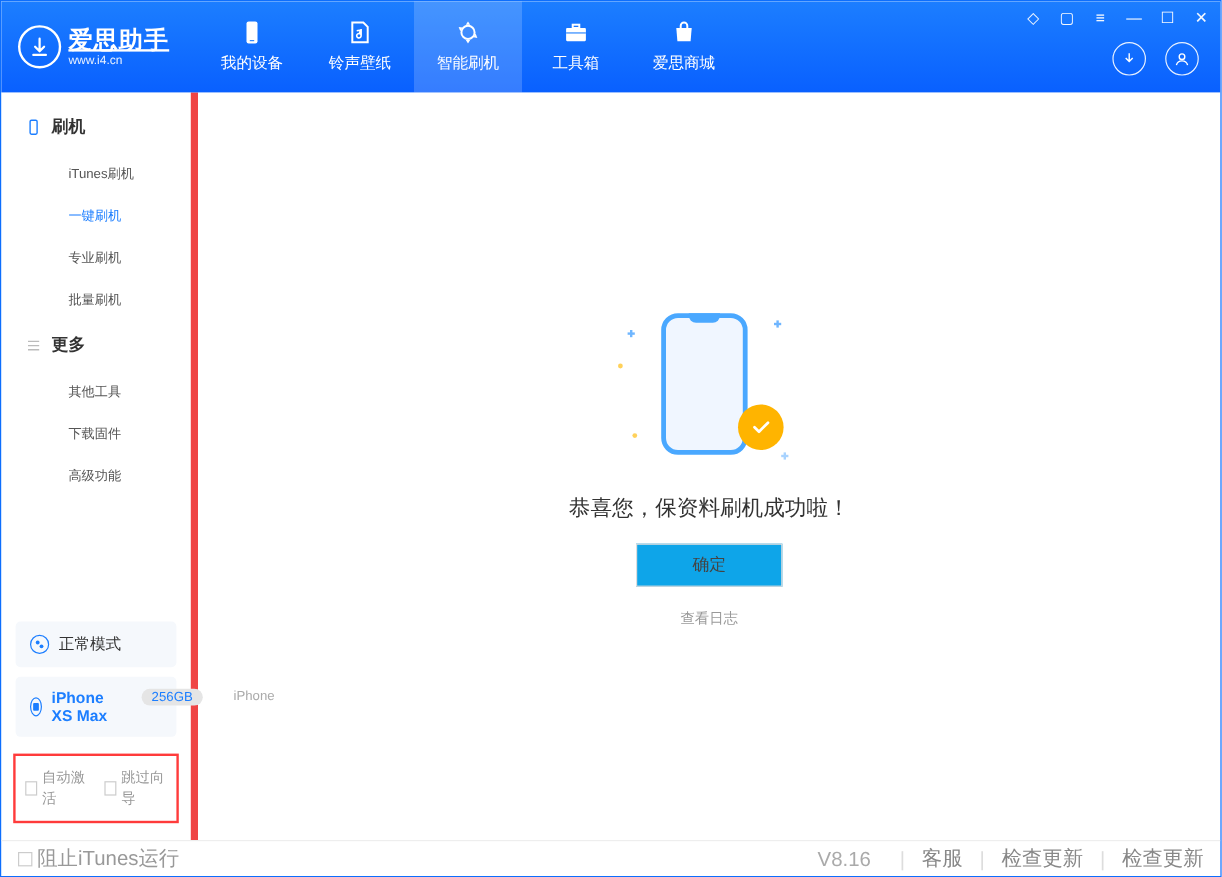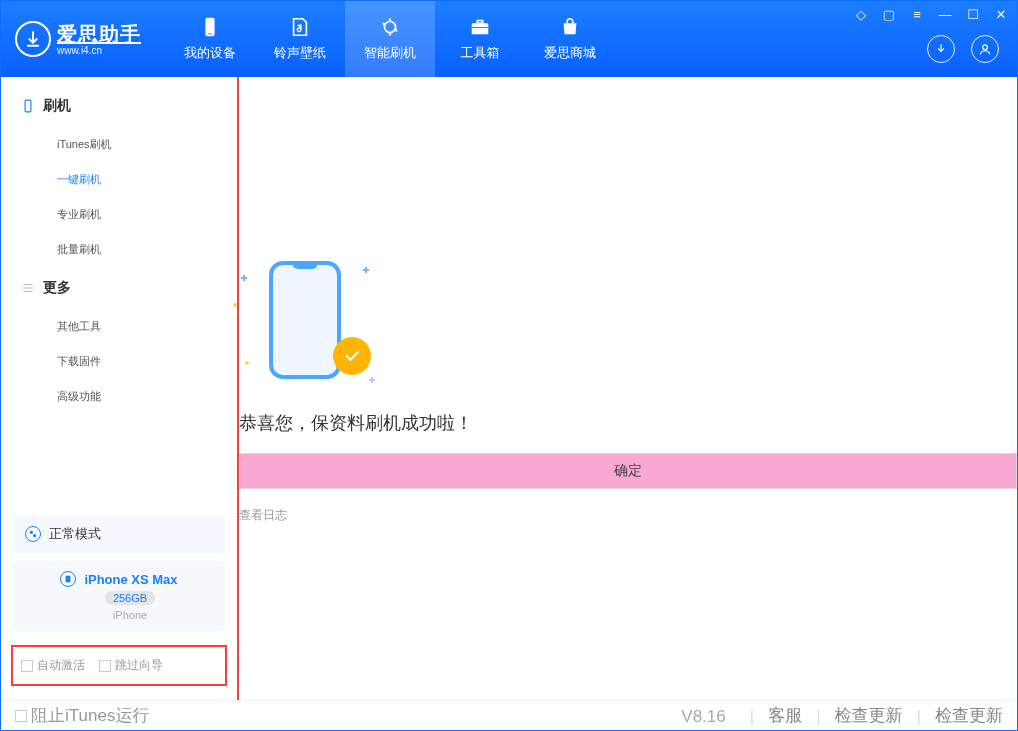--- a/index.html
+++ b/index.html
@@ -19,58 +19,58 @@
 .tab-icon { width: 22px; height: 22px; }
 
 .win-controls { position: absolute; top: 6px; right: 8px; display: flex; gap: 12px; font-size: 13px; opacity: .95; }
 .win-controls span { cursor: pointer; width: 16px; text-align: center; }
 
 .account-icons { position: absolute; right: 18px; bottom: 14px; display: flex; gap: 16px; }
 .round-icon { width: 28px; height: 28px; border: 1.5px solid rgba(255,255,255,.9); border-radius: 50%; display: flex; align-items: center; justify-content: center; cursor: pointer; }
 .round-icon svg { width: 14px; height: 14px; stroke: #fff; fill: none; stroke-width: 2; }
 
 .body-area { display: flex; height: calc(100% - 76px - 30px); }
-.sidebar { width: 238px; border-right: 2px solid #ef4444; display: flex; flex-direction: column; }
+.sidebar { width: 164px; border-right: 6px solid #ef4444; display: flex; flex-direction: column; }
 .side-section { padding: 8px 0; }
 .side-header { display: flex; align-items: center; gap: 8px; padding: 12px 20px; font-size: 14px; color: #333; font-weight: bold; }
 .side-header .hicon { width: 14px; height: 14px; }
 .side-item { padding: 10px 20px 10px 56px; font-size: 11px; color: #555; cursor: pointer; }
 .side-item.active { color: #1c7eff; }
 .side-spacer { flex: 1; }
 
 .device-cards { padding: 0 12px; }
 .card { background: #f5f8fc; border-radius: 4px; padding: 10px 12px; margin-bottom: 8px; display: flex; align-items: center; gap: 8px; font-size: 13px; color: #333; }
 .card .cicon { width: 16px; height: 16px; border: 1.5px solid #1c7eff; border-radius: 50%; display: flex; align-items: center; justify-content: center; }
 .card .cicon svg { width: 8px; height: 8px; fill: #1c7eff; }
-.device-card { flex-direction: column; align-items: center; gap: 4px; }
+.device-card { flex-direction: row; align-items: flex-start; gap: 4px; }
 .device-row { display: flex; align-items: center; gap: 8px; }
 .device-name { color: #1c7eff; font-weight: bold; }
 .badge { font-size: 11px; color: #1c7eff; background: #e5e5e5; border-radius: 10px; padding: 1px 8px; margin-left: 22px; display: inline-block; }
 .device-sub { font-size: 11px; color: #aaa; margin-left: 22px; }
 
 .opt-box { border: 2px solid #ff3b3b; margin: 6px 10px 14px 10px; padding: 10px 8px; display: flex; gap: 14px; font-size: 12px; color: #999; }
 .chk { display: flex; align-items: center; gap: 4px; cursor: pointer; }
 .chk-box { width: 12px; height: 12px; border: 1px solid #ccc; }
 
-.main { flex: 1; display: flex; flex-direction: column; justify-content: center; gap: 18px; }
+.main { flex: 1; display: flex; flex-direction: column; align-items: center; justify-content: center; gap: 18px; }
 .success-illus { position: relative; width: 140px; height: 140px; }
 .phone { position: absolute; left: 30px; top: 8px; width: 72px; height: 118px; border: 4px solid #4aa8ff; border-radius: 14px; background: #f0f6ff; }
 .phone::before { content:""; position:absolute; top:-4px; left:50%; transform:translateX(-50%); width:26px; height:8px; background:#4aa8ff; border-radius:0 0 6px 6px; }
 .check-badge { position: absolute; right: 8px; bottom: 18px; width: 38px; height: 38px; background: #ffb400; border-radius: 50%; display:flex; align-items:center; justify-content:center; }
 .check-badge svg { width: 18px; height: 18px; stroke: #fff; fill: none; stroke-width: 3; stroke-linecap: round; stroke-linejoin: round; }
 .spark { position: absolute; width: 6px; height: 6px; }
 .spark::before,.spark::after{content:"";position:absolute;background:#6fb6ff;}
 .spark::before{left:2px;top:0;width:2px;height:6px;}
 .spark::after{left:0;top:2px;width:6px;height:2px;}
 .s1{top:22px;left:2px;} .s2{top:14px;right:10px;} .s3{bottom:10px;right:4px; opacity:.6;}
 .dot{position:absolute;width:4px;height:4px;border-radius:50%;background:#ffd15a;}
 .d1{top:50px;left:-6px;} .d2{bottom:28px;left:6px;}
 
 .success-msg { font-size: 18px; color: #333; }
-.ok-btn { border: 1px solid #ddd; background: #f9a8d4; padding: 8px 46px; font-size: 14px; color: #444; cursor: pointer; }
+.ok-btn { border: 1px solid #ddd; background: #0ea5e9; padding: 8px 46px; font-size: 14px; color: #444; cursor: pointer; }
 .view-log { font-size: 12px; color: #999; cursor: pointer; }
 
 .footer { height: 30px; border-top: 1px solid #eee; display: flex; align-items: center; padding: 0 14px; font-size: 17px; color: #999; gap: 6px; }
 .footer .chk { color: #999; }
 .footer-spacer { flex: 1; }
 .footer-links { display: flex; align-items: flex-end; gap: 14px; }
 .vsep { color: #ddd; }
 .version { color: #aaa; margin-right: 10px; }
 .flink { cursor: pointer; color: #888; }
 </style>

